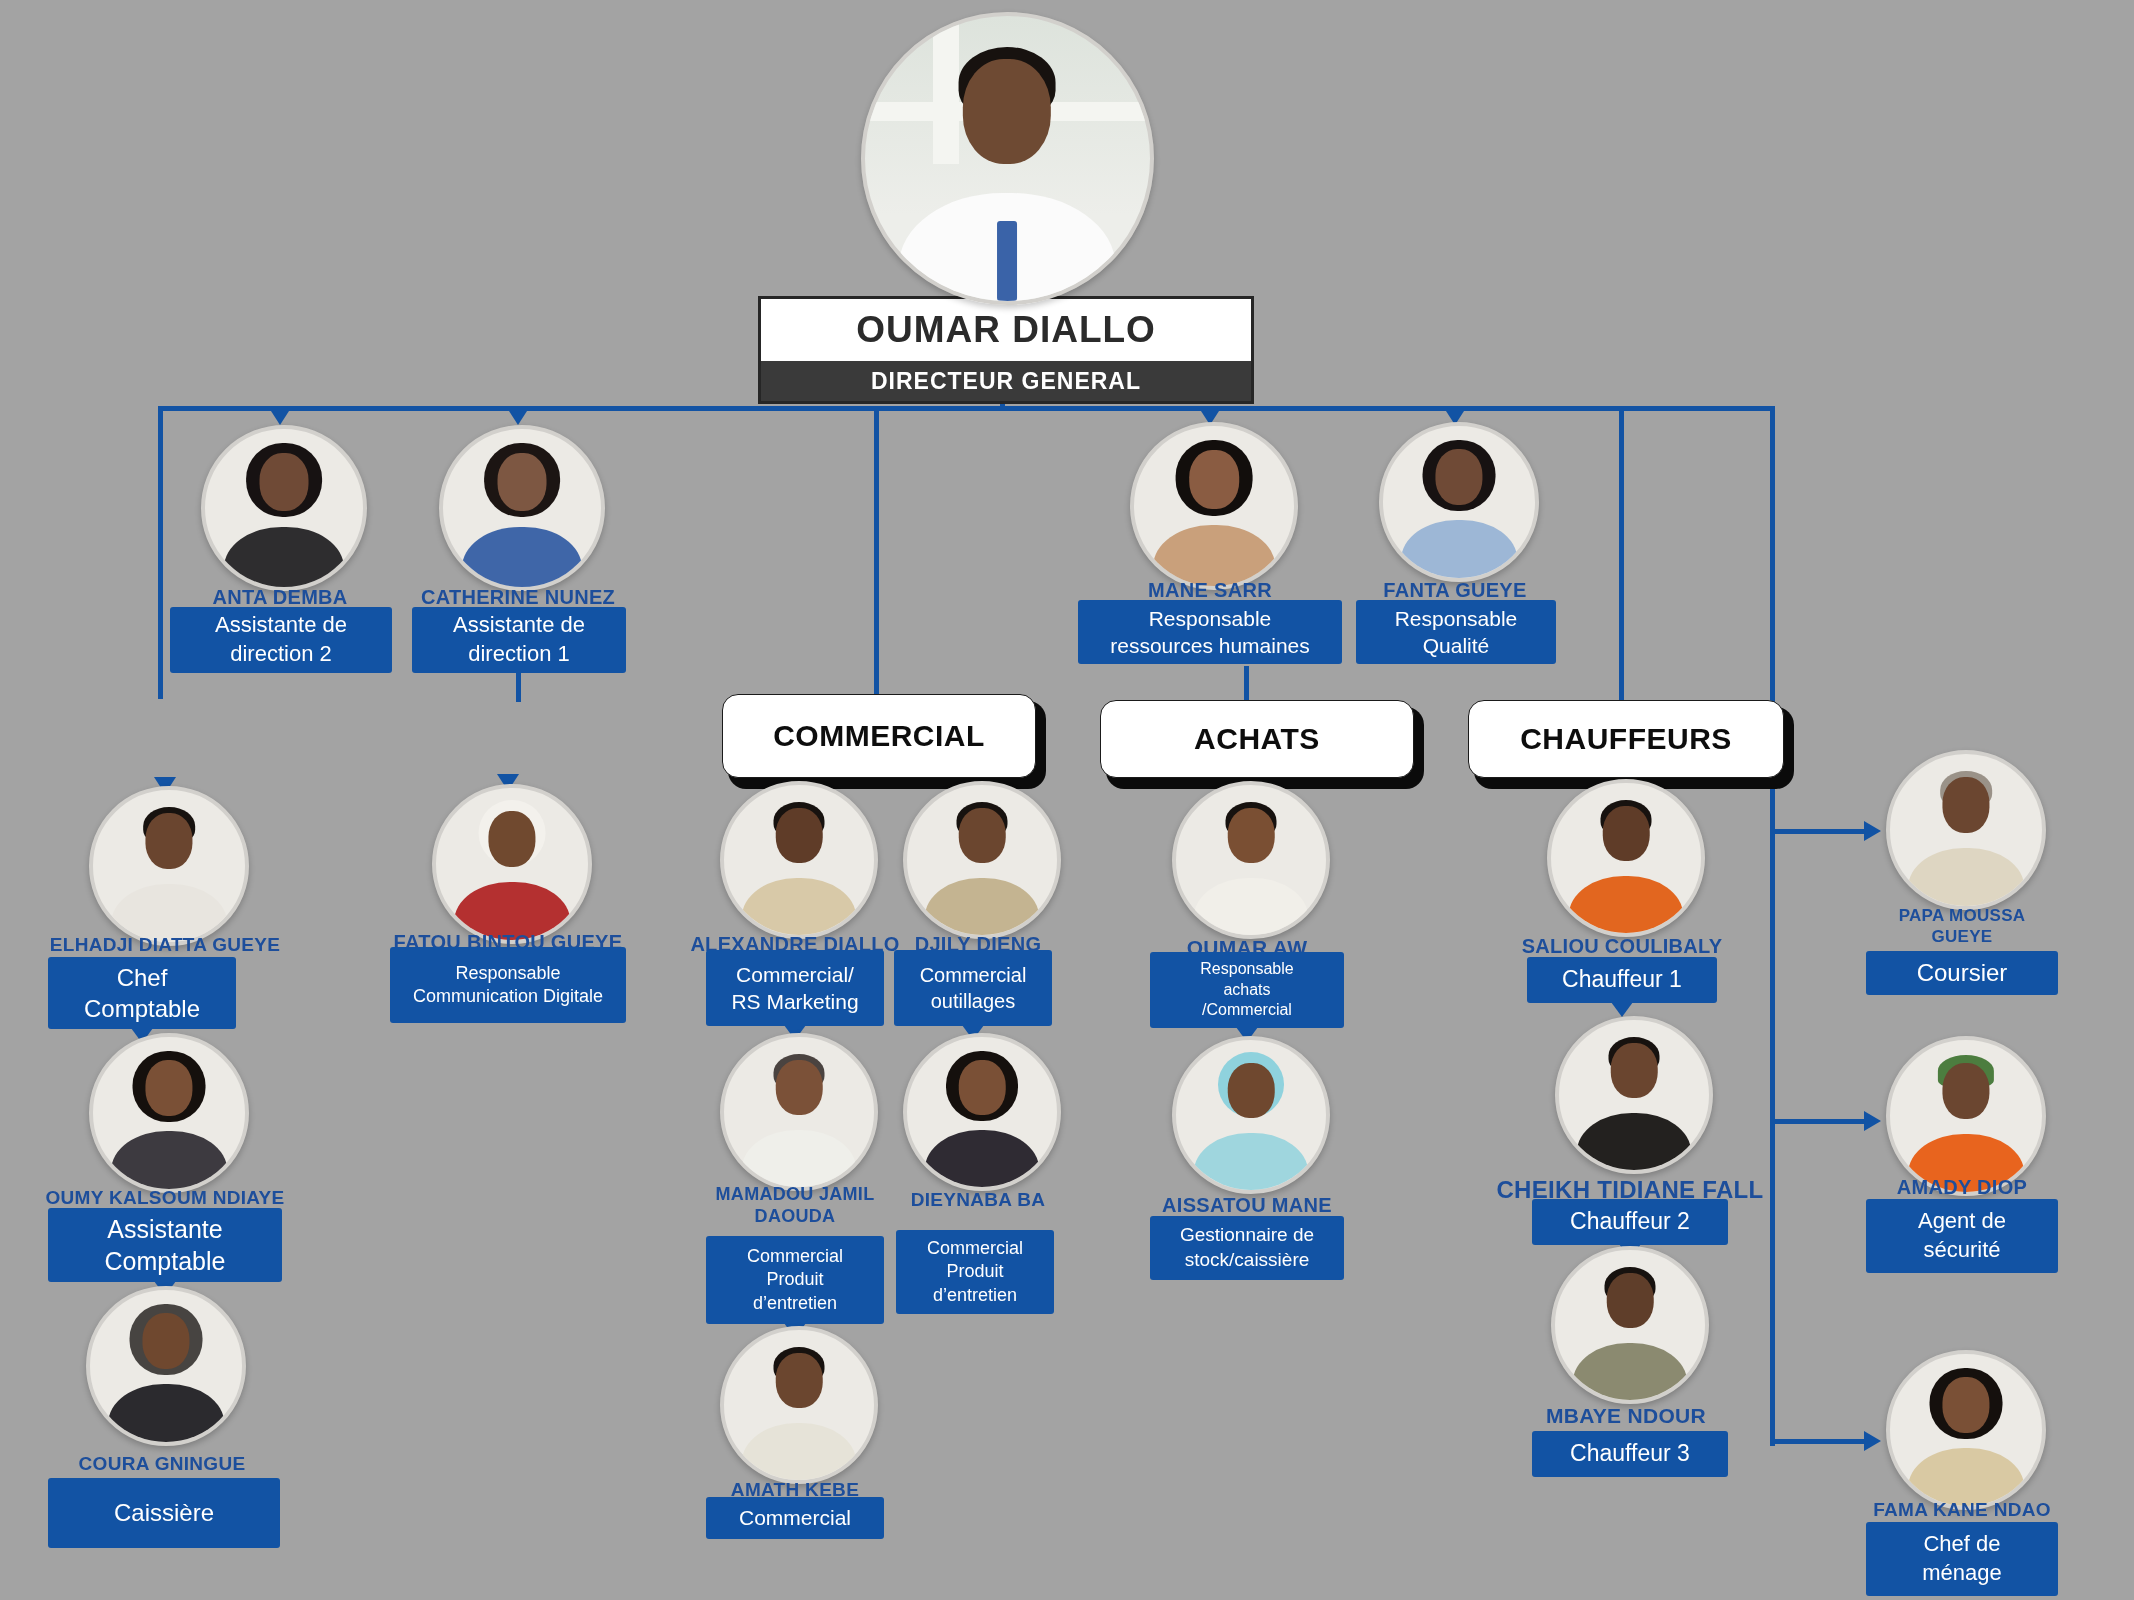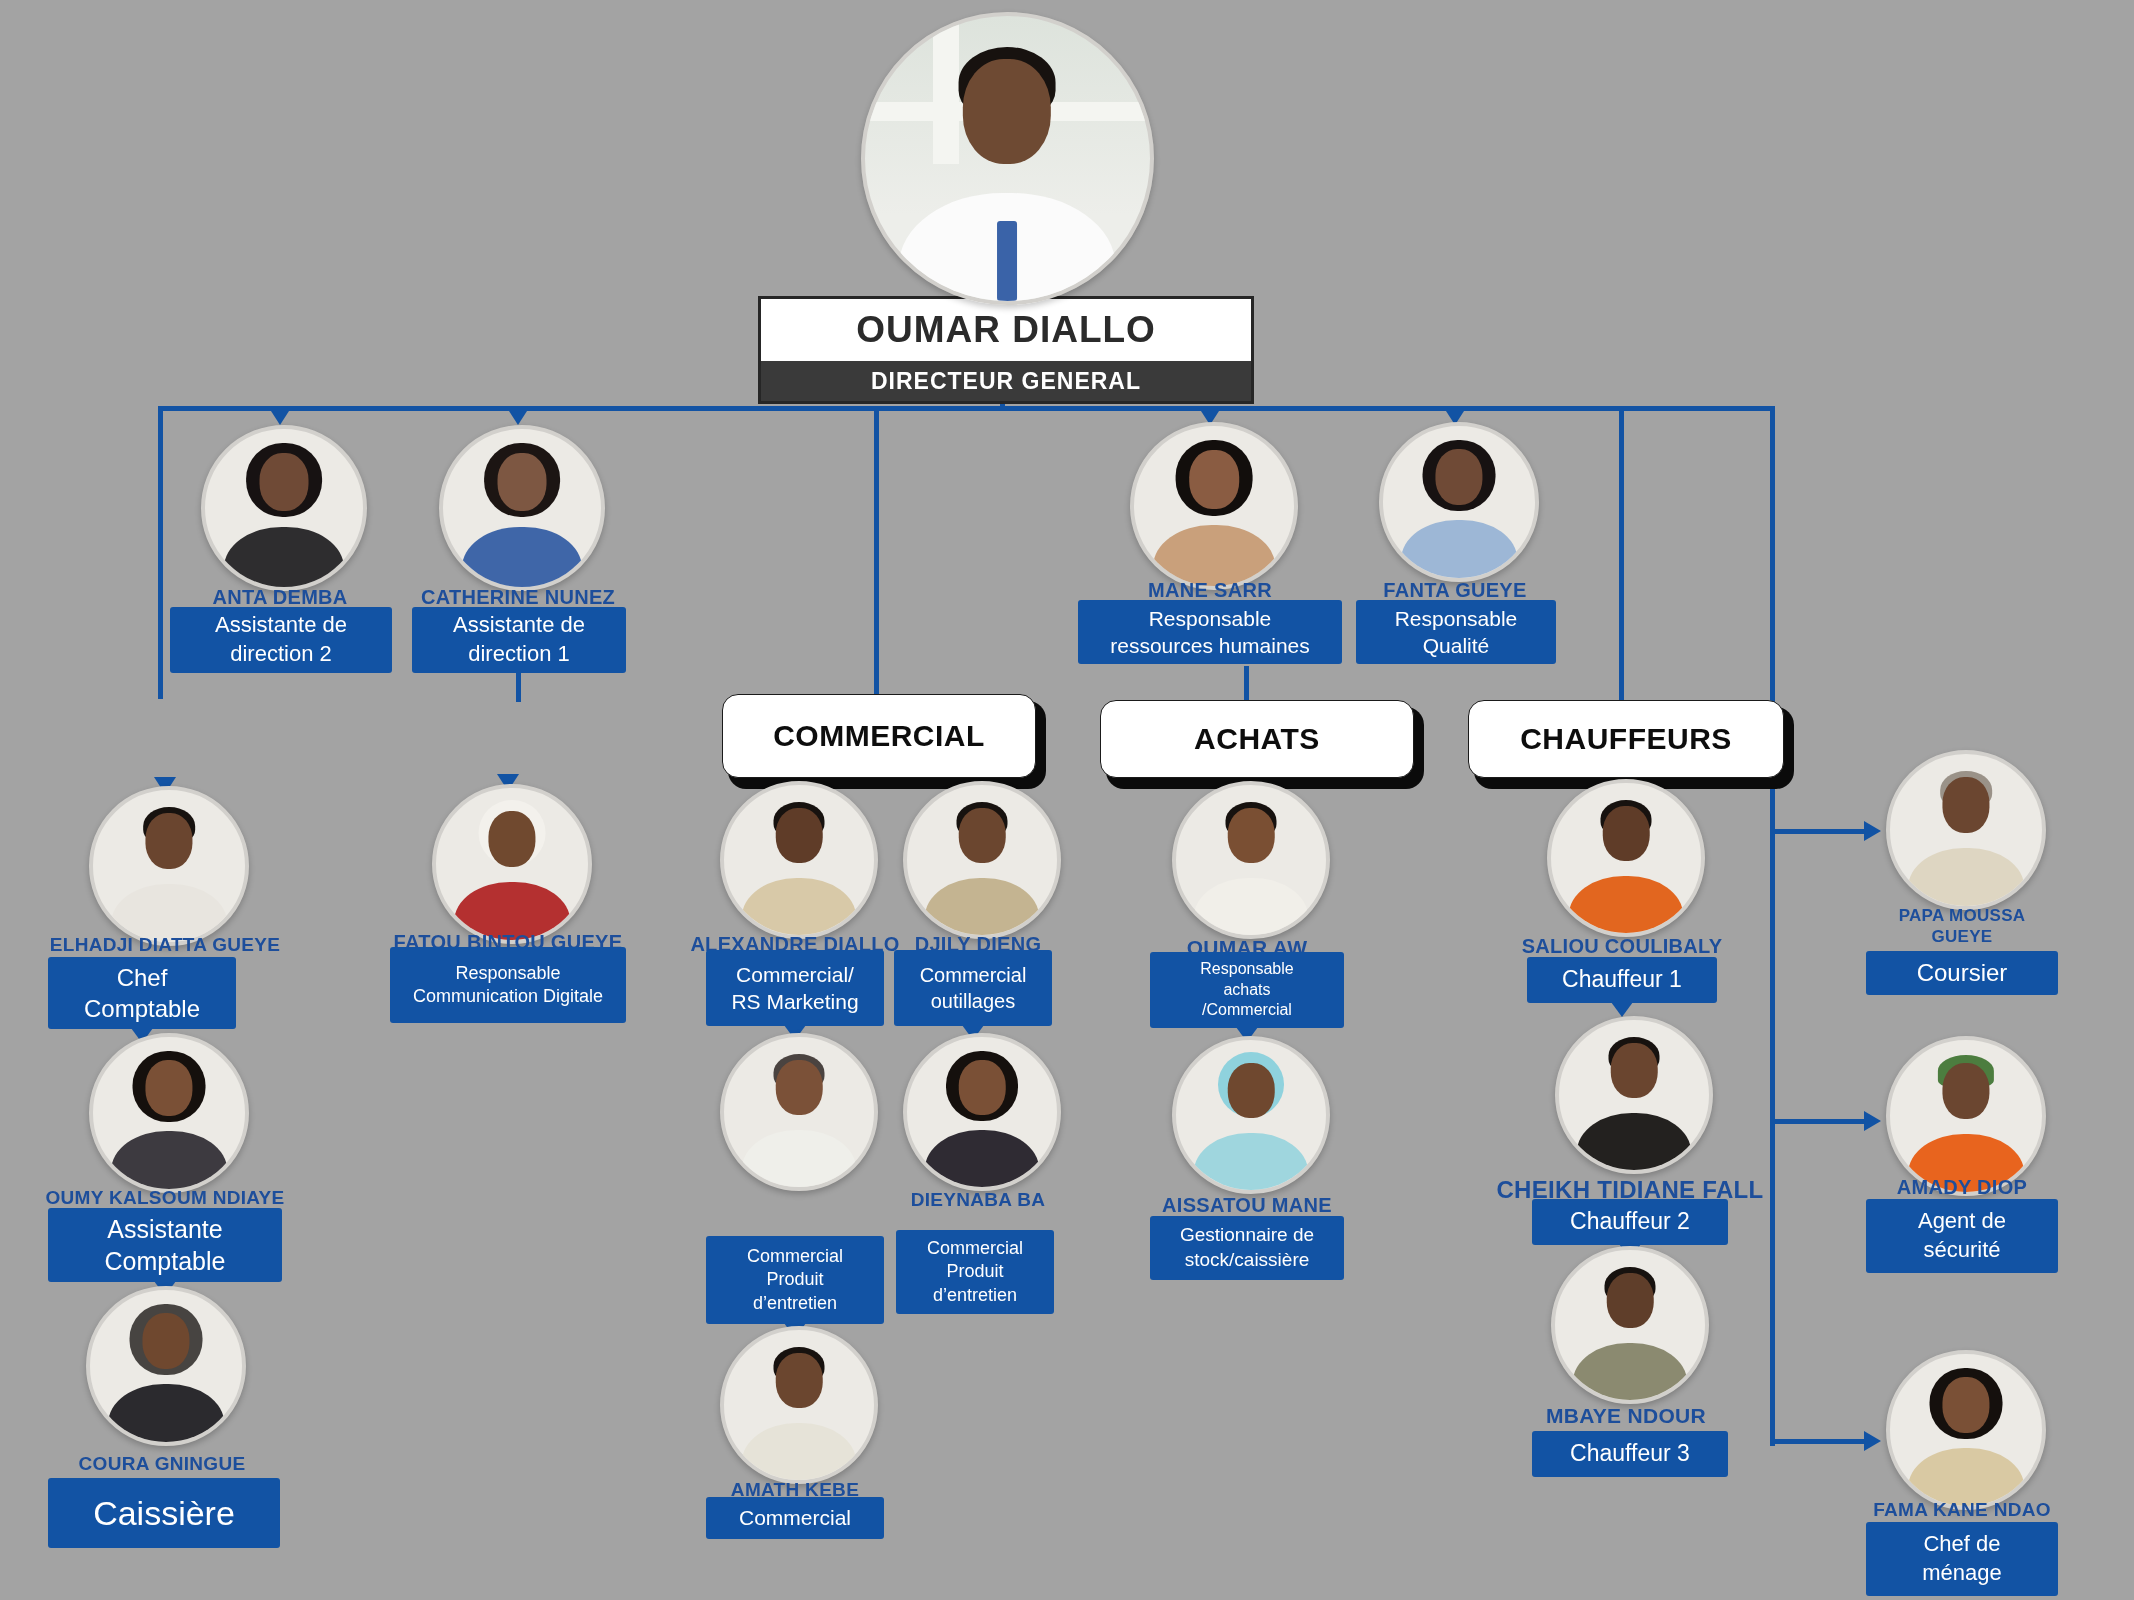--- a/index.html
+++ b/index.html
@@ -134,21 +134,21 @@
     </div>
     <div class="pname" style="left: -15px; top: 1186px; width: 360px; font-size: 19px;">OUMY KALSOUM NDIAYE</div>
     <div class="rolebox notch" style="left: 48px; top: 1208px; width: 234px; height: 74px; font-size: 25px;">Assistante
 Comptable</div>
     <div class="avatar" style="left: 86px; top: 1286px; width: 152px; height: 152px;">
       <div class="hair long" style="background: rgb(71, 68, 65);"></div>
       <div class="head" style="background: rgb(111, 72, 47);"></div>
       <div class="body" style="background: rgb(43, 42, 46);"></div>
     </div>
     <div class="pname" style="left: -18px; top: 1452px; width: 360px; font-size: 19px;">COURA GNINGUE</div>
-    <div class="rolebox" style="left: 48px; top: 1478px; width: 232px; height: 70px; font-size: 34px; text-align: center;">Caissière</div>
+    <div class="rolebox" style="left: 48px; top: 1478px; width: 232px; height: 70px; font-size: 24px; text-align: center;">Caissière</div>
     <div class="avatar" style="left: 432px; top: 784px; width: 152px; height: 152px;">
       <div class="hair wrap" style="background: rgb(243, 241, 236);"></div>
       <div class="head" style="background: rgb(112, 73, 47);"></div>
       <div class="body" style="background: rgb(180, 48, 48);"></div>
     </div>
     <div class="pname" style="left: 328px; top: 930px; width: 360px; font-size: 20px;">FATOU BINTOU GUEYE</div>
     <div class="rolebox" style="left: 390px; top: 947px; width: 236px; height: 76px; font-size: 18px;">Responsable
 Communication Digitale</div>
     <div class="avatar" style="left: 720px; top: 781px; width: 150px; height: 150px;">
       <div class="hair short" style="background: rgb(23, 18, 15);"></div>
@@ -164,20 +164,22 @@
       <div class="body" style="background: rgb(196, 180, 145);"></div>
     </div>
     <div class="pname" style="left: 798px; top: 932px; width: 360px; font-size: 20px;">DJILY DIENG</div>
     <div class="rolebox notch" style="left: 894px; top: 950px; width: 158px; height: 76px; font-size: 20px;">Commercial
 outillages</div>
     <div class="avatar" style="left: 720px; top: 1033px; width: 150px; height: 150px;">
       <div class="hair short" style="background: rgb(74, 67, 64);"></div>
       <div class="head" style="background: rgb(123, 81, 56);"></div>
       <div class="body" style="background: rgb(239, 239, 234);"></div>
     </div>
+    <div class="pname" style="left: 615px; top: 1184px; width: 360px; font-size: 18px;">MAMADOU JAMIL
+DAOUDA</div>
     <div class="rolebox notch" style="left: 706px; top: 1236px; width: 178px; height: 88px; font-size: 18px;">Commercial
 Produit
 d’entretien</div>
     <div class="avatar" style="left: 903px; top: 1033px; width: 150px; height: 150px;">
       <div class="hair long" style="background: rgb(21, 16, 13);"></div>
       <div class="head" style="background: rgb(122, 80, 54);"></div>
       <div class="body" style="background: rgb(47, 43, 51);"></div>
     </div>
     <div class="pname" style="left: 798px; top: 1188px; width: 360px; font-size: 19px;">DIEYNABA BA</div>
     <div class="rolebox" style="left: 896px; top: 1230px; width: 158px; height: 84px; font-size: 18px;">Commercial

